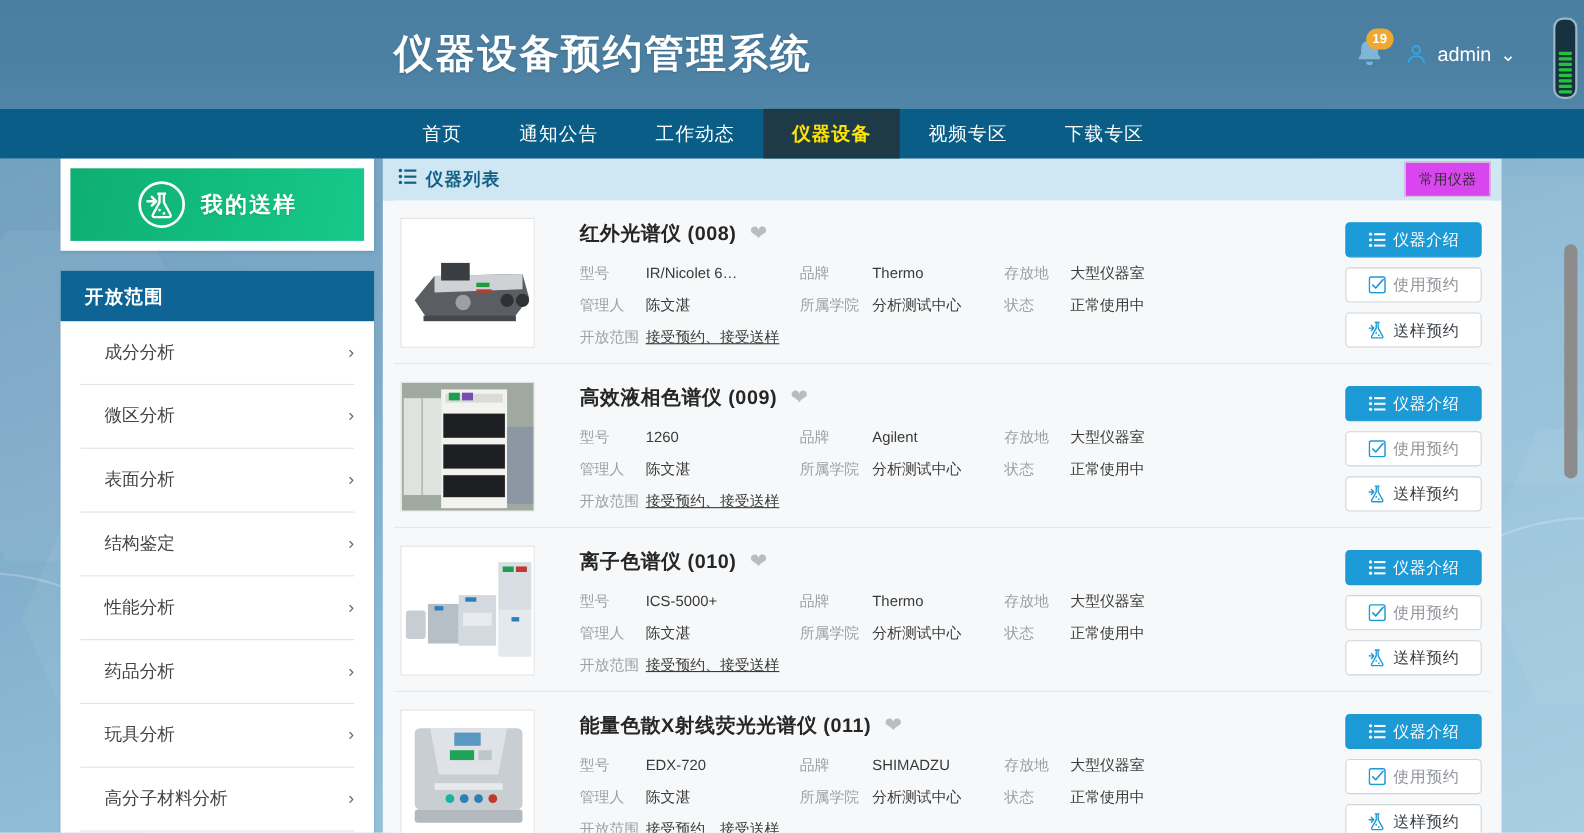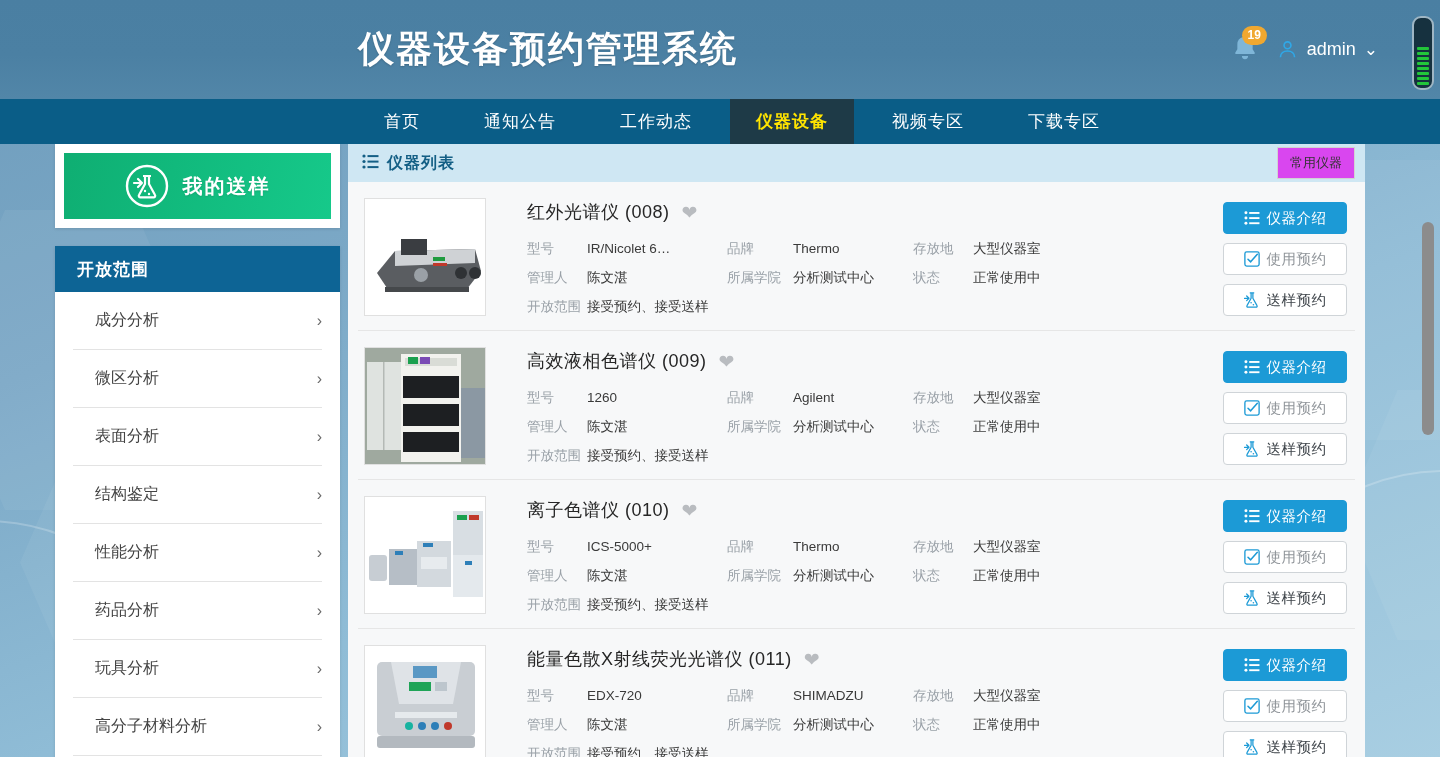--- a/index.html
+++ b/index.html
@@ -67,21 +67,20 @@
     z-index: 6;
   }
   .level-widget i { display: block; height: 3px; background: #22c43a; border-radius: 1px; }
   
   .nav {
     position: relative; z-index: 3;
     height: 45px; width: 1440px;
     background: #0a5d87;
     display: flex; align-items: stretch;
     padding-left: 358px;
-    gap: 12px;
   }
   .nav-item {
     color: #ffffff; font-size: 17px;
     display: flex; align-items: center; justify-content: center;
     padding: 0 26px; cursor: pointer;
     letter-spacing: 1px;
   }
   .nav-item.active {
     background: #1e3a47; color: #ffe400; font-weight: 700;
   }
@@ -151,26 +150,26 @@
     background: #f7f8f9;
   }
   .inst-thumb {
     width: 122px; height: 118px;
     background: #ffffff; border: 1px solid #e0e0e0;
     flex: 0 0 122px;
     position: relative; overflow: hidden;
   }
   .inst-info { flex: 1; margin-left: 41px; padding-top: 2px; }
   .inst-title-row { display: flex; align-items: center; gap: 12px; margin-bottom: 16px; }
-  .inst-title { font-size: 18px; font-weight: 400; color: #262626; letter-spacing: .5px; }
+  .inst-title { font-size: 18px; font-weight: 700; color: #262626; letter-spacing: .5px; }
   .heart { color: #b9bcc0; font-size: 19px; cursor: pointer; line-height: 1; }
   .fields { display: grid; grid-template-columns: 60px 140px 66px 120px 60px auto; row-gap: 11px; align-items: baseline; }
   .fl { color: #9aa1a8; font-size: 13.5px; }
   .fv { color: #3a3a3a; font-size: 13.5px; }
-  .fv-wide { grid-column: 2 / 7; }
+  .fv-wide { grid-column: 2 / 7; text-decoration: underline; }
   .inst-actions { width: 124px; display: flex; flex-direction: column; gap: 9px; padding-top: 4px; margin-right: 2px;}
   .btn {
     height: 32px; border-radius: 4px;
     display: flex; align-items: center; justify-content: center; gap: 7px;
     font-size: 14.5px; cursor: pointer; font-family: inherit;
     letter-spacing: .5px;
   }
   .btn-primary { background: #1c9ad6; color: #ffffff; border: 1px solid #1c9ad6; }
   .btn-ghost { background: #ffffff; color: #8f9499; border: 1px solid #cfd4d8; }
   .btn-ghost2 { background: #ffffff; color: #3d4349; border: 1px solid #cfd4d8; }

